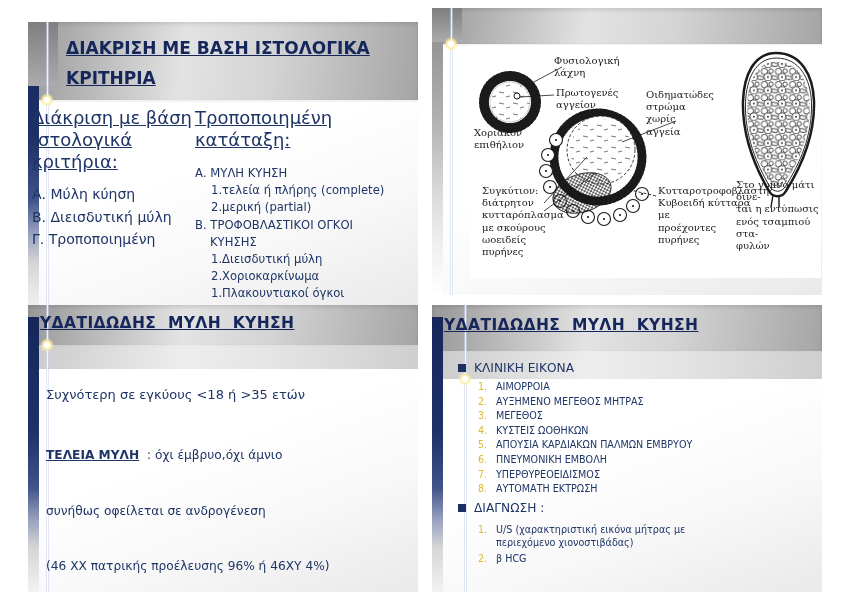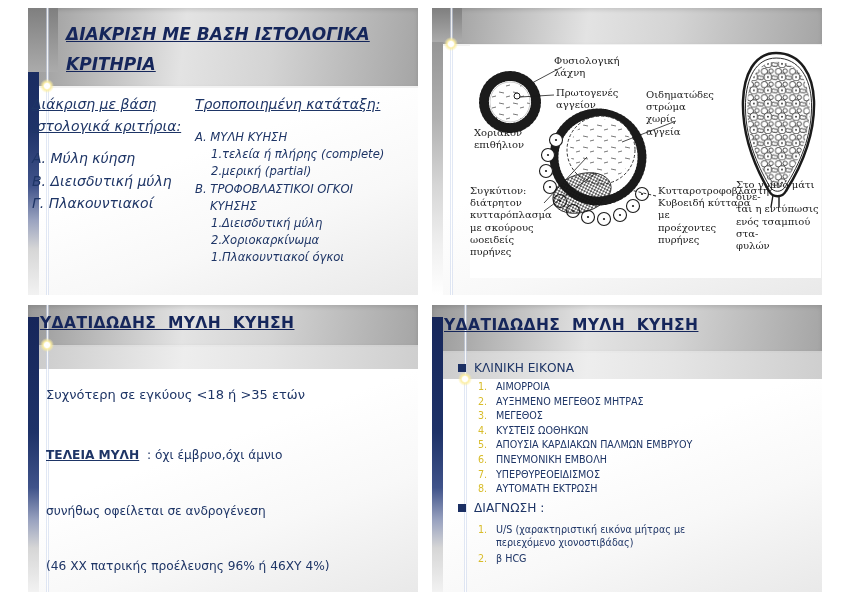--- a/index.html
+++ b/index.html
@@ -18,21 +18,21 @@
   .bar-gray{background:linear-gradient(to bottom,#8a8a8a 0%,#b0b0b0 38%,#d6d6d6 62%,#efefef 82%,#ffffff 100%);}
   .corner{position:absolute;left:0;top:0;background:linear-gradient(to bottom,#7f7f7f,#ababab);}
   .vline{position:absolute;top:0;width:3px;height:100%;
          background:linear-gradient(to right,rgba(140,165,215,.45),#ffffff 50%,rgba(140,165,215,.45));opacity:.85;}
   .sparkle{position:absolute;width:16px;height:16px;
          background:radial-gradient(circle,#ffffff 0 2.5px,rgba(252,238,160,.95) 4px,rgba(252,238,160,0) 62%);}
   .stitle{position:absolute;color:#15265b;font-weight:bold;text-decoration:underline;white-space:pre;}
   
   .s1-title{left:38px;top:11px;font-size:17px;line-height:30px;width:346px;white-space:normal;}
   .s1-col{position:absolute;top:85px;}
-  .col-heading{color:#1e3566;text-decoration:underline;font-size:14px;line-height:22px;}
+  .col-heading{color:#1e3566;text-decoration:underline;font-size:18px;line-height:22px;}
   .s1-left{left:4px;width:162px;}
   .s1-left .items{margin-top:10px;font-size:14px;line-height:22.6px;color:#1e3566;}
   .s1-right{left:167px;width:208px;}
   .s1-right .lines{margin-top:14px;font-size:11.6px;line-height:17.2px;color:#1e3566;}
   .rl0{padding-left:15px;text-indent:-15px;}
   .rl1{padding-left:16px;}
   
   .imgbox{position:absolute;left:38px;top:37px;width:351px;height:233px;background:#ffffff;}
   .fig-label{position:absolute;font-family:"DejaVu Serif",serif;font-size:10px;line-height:1.22;
              color:#1a1a1a;white-space:pre-line;}
@@ -53,33 +53,33 @@
   .num{flex:0 0 18px;color:#d8bc2a;}
   .litxt{color:#1e3566;}
   .clin .li{min-height:14.6px;font-size:9.6px;line-height:13px;}
   .diag .li{font-size:9.6px;line-height:13px;margin-bottom:3px;}
 </style>
 </head>
 <body>
 
 <div class="page">
 
-  <div class="slide" style="left:28px;top:8px;font-style:italic;">
+  <div class="slide" style="left:28px;top:22px;">
     <div class="band" style="height:78px;"></div>
     <div class="bar bar-navy"></div>
     <div class="corner" style="width:30px;height:64px;"></div>
     <div class="vline" style="left:18px;"></div>
     <div class="sparkle" style="left:11px;top:70px;"></div>
     <div class="stitle s1-title">ΔΙΑΚΡΙΣΗ ΜΕ ΒΑΣΗ ΙΣΤΟΛΟΓΙΚΑ ΚΡΙΤΗΡΙΑ</div>
     <div class="s1-col s1-left">
       <div class="col-heading">Διάκριση με βάση ιστολογικά κριτήρια:</div>
       <div class="items">
         <div>Α. Μύλη κύηση</div>
         <div>Β. Διεισδυτική μύλη</div>
-        <div>Γ. Πλακουντιακοί</div>
+        <div>Γ. Τροποποιημένη</div>
       </div>
     </div>
     <div class="s1-col s1-right">
       <div class="col-heading">Τροποποιημένη κατάταξη:</div>
       <div class="lines">
         <div class="rl0">Α. ΜΥΛΗ ΚΥΗΣΗ</div>
         <div class="rl1">1.τελεία ή πλήρης (complete)</div>
         <div class="rl1">2.μερική (partial)</div>
         <div class="rl0">Β. ΤΡΟΦΟΒΛΑΣΤΙΚΟΙ ΟΓΚΟΙ ΚΥΗΣΗΣ</div>
         <div class="rl1">1.Διεισδυτική μύλη</div>
@@ -161,21 +161,21 @@
       </svg>
 
       <div class="fig-label" style="left:84px;top:10px;width:86px;">Φυσιολογική λάχνη</div>
       <div class="fig-label flc" style="left:86px;top:42px;width:56px;">Πρωτογενές
 αγγείον</div>
       <div class="fig-label flc" style="left:4px;top:82px;width:58px;">Χοριακόν
 επιθήλιον</div>
       <div class="fig-label flc" style="left:176px;top:44px;width:72px;">Οιδηματώδες
 στρώμα χωρίς
 αγγεία</div>
-      <div class="fig-label" style="left:0;top:140px;width:76px;">Συγκύτιον:
+      <div class="fig-label" style="left:12px;top:140px;width:76px;">Συγκύτιον:
 διάτρητον
 κυτταρόπλασμα
 με σκούρους
 ωοειδείς πυρήνες</div>
       <div class="fig-label" style="left:188px;top:140px;width:102px;">Κυτταροτροφοβλάστη:
 Κυβοειδή κύτταρα με
 προέχοντες πυρήνες</div>
       <div class="fig-label flc" style="left:266px;top:134px;width:84px;">Στο γυμνό μάτι δίνε-
 ται η εντύπωσις
 ενός τσαμπιού στα-

